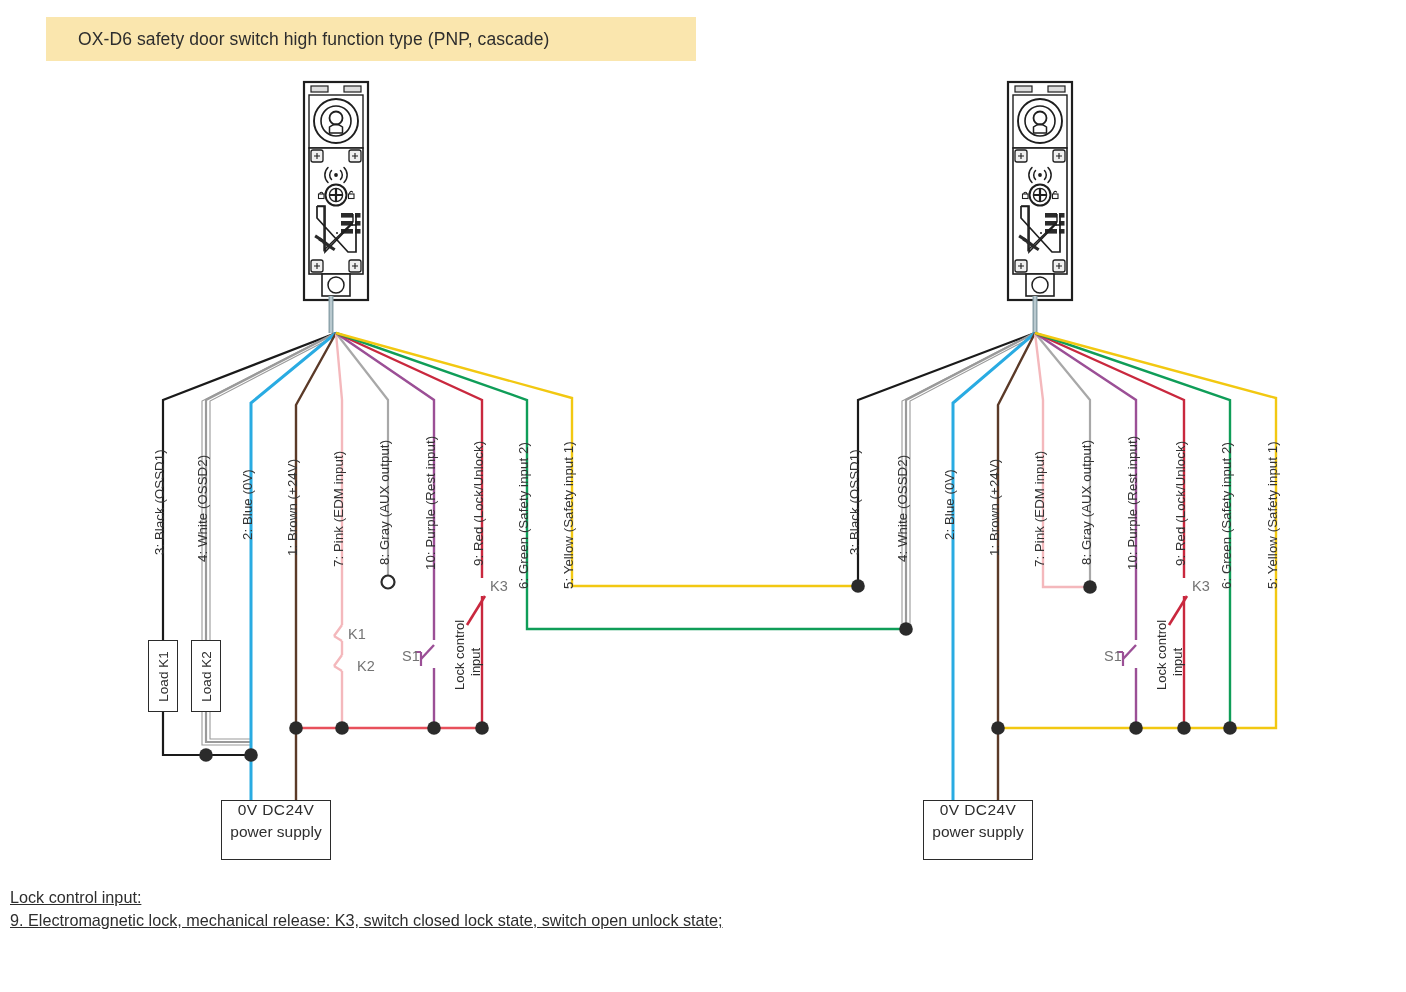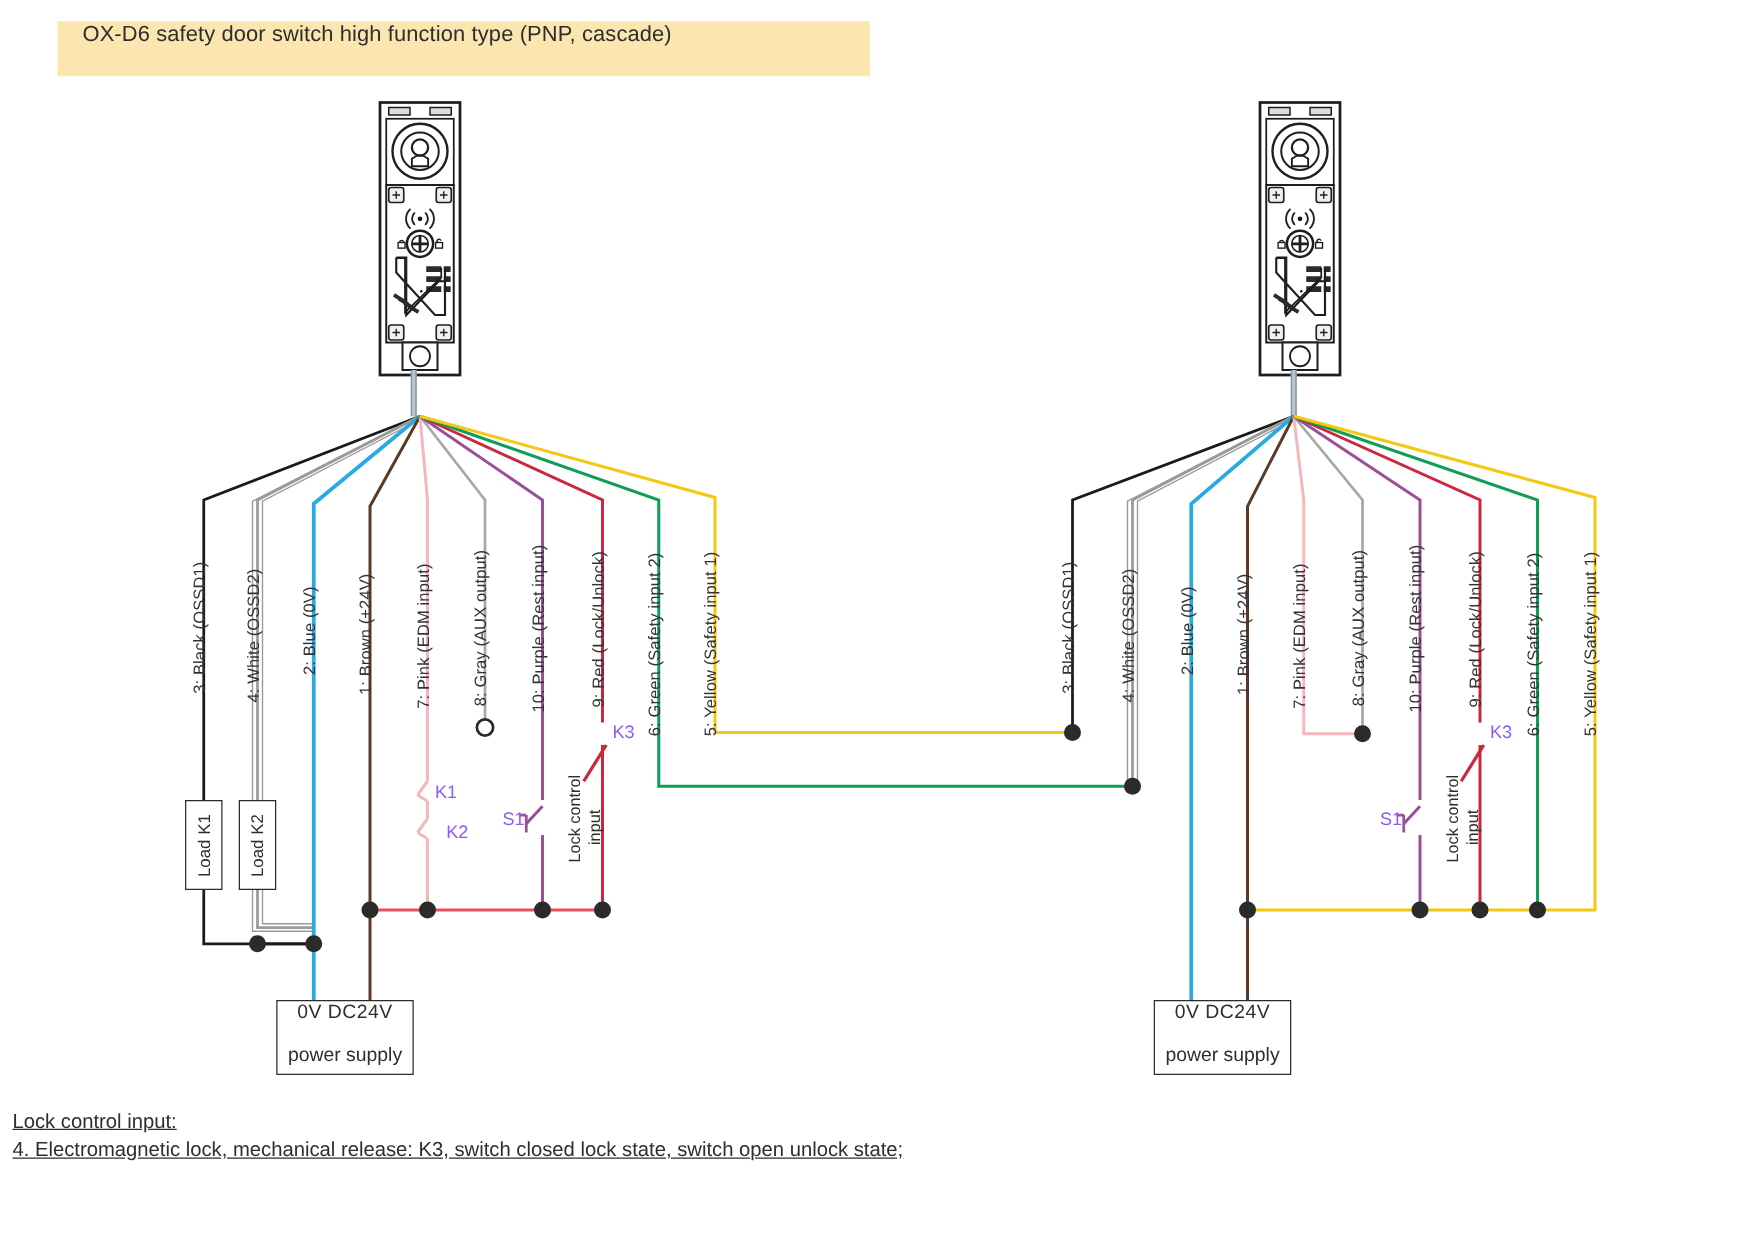--- a/index.html
+++ b/index.html
@@ -11,56 +11,56 @@
     color: #2b2b2b;
     overflow: hidden;
     position: relative;
   }
   #stage { position:absolute; left:0; top:0; width:1406px; height:992px; }
   svg.layer { position:absolute; left:0; top:0; width:1406px; height:992px; }
 
   .title-bar {
     position:absolute; left:46px; top:17px; width:650px; height:44px;
     background:#fae6ae;
-    display:flex; align-items:flex-start; padding-left:20px;
+    display:flex; align-items:center; padding-left:32px;
   }
   .title-bar span {
     font-size:17.5px; color:#2d2d2d; letter-spacing:0.1px; font-weight:400;
   }
 
   .vlabel {
     position:absolute;
     font-size:13.2px; color:#333;
     white-space:nowrap;
     transform-origin: 0 0;
     transform: rotate(-90deg);
     letter-spacing:0.1px;
   }
   .plain {
-    position:absolute; font-size:14.5px; color:#8b5cf6; white-space:nowrap;
+    position:absolute; font-size:14.5px; color:#737373; white-space:nowrap;
   }
   .vlabel-sm {
     position:absolute; font-size:13px; color:#2e2e2e; white-space:nowrap;
     transform-origin:0 0; transform:rotate(-90deg);
   }
   .boxlabel {
     position:absolute; border:1.6px solid #2b2b2b; background:#fff;
     display:flex; align-items:center; justify-content:center;
   }
   .boxlabel .t {
     font-size:13.5px; color:#2e2e2e; white-space:nowrap;
     transform: rotate(-90deg);
   }
   .psu {
     position:absolute; border:1.8px solid #2b2b2b; background:#fff;
     display:flex; flex-direction:column; align-items:center; 
     gap:4px;
   }
   .psu .l1 { font-size:15.5px; color:#2e2e2e; letter-spacing:0.4px; }
-  .psu .l2 { font-size:15.5px; color:#2e2e2e;margin-top:13px; }
+  .psu .l2 { font-size:15.5px; color:#2e2e2e; }
 
   .notes {
     position:absolute; left:10px; top:886px; width:1396px;
     font-size:16.2px; line-height:1.42; color:#2e2e2e;
   }
   .notes div { white-space:nowrap;text-decoration:underline; }
 </style>
 </head>
 <body>
 
@@ -311,16 +311,16 @@
   <div class="vlabel-sm" style="left:1154px; top:690px;">Lock control</div>
   <div class="vlabel-sm" style="left:1170px; top:676px;">input</div>
 
   <div class="psu" style="left:923px; top:800px; width:110px; height:60px;">
     <div class="l1">0V   DC24V</div>
     <div class="l2">power supply</div>
   </div>
 
   <div class="notes">
     <div>Lock control input:</div>
-    <div>4. Electromagnetic lock, mechanical release: K3, switch closed lock state, switch open unlock state;</div>
+    <div>9. Electromagnetic lock, mechanical release: K3, switch closed lock state, switch open unlock state;</div>
   </div>
 
 </div>
 
 </body></html>

